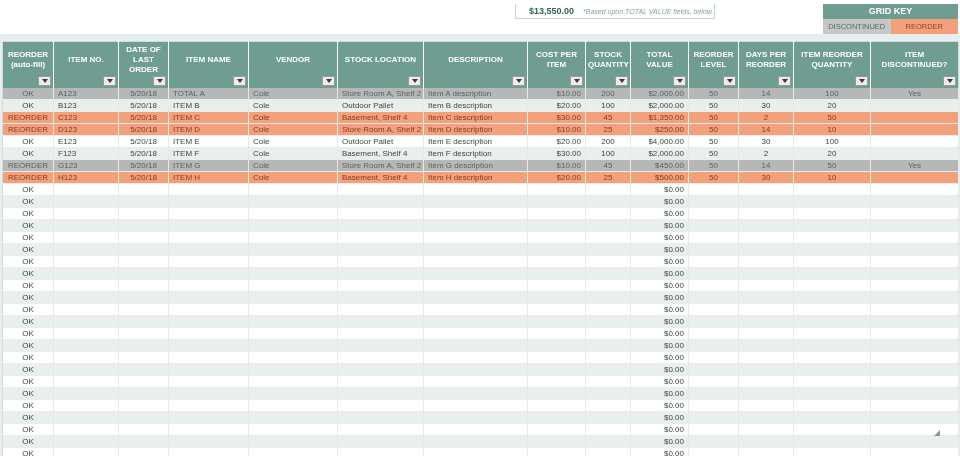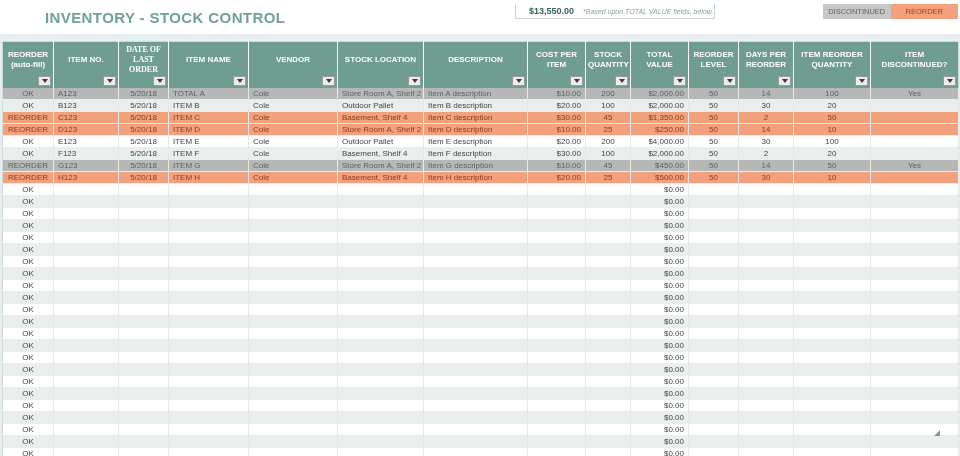--- a/index.html
+++ b/index.html
@@ -35,49 +35,49 @@
   tr.row-reorder td { background:#f2a17c; color:#8c3a1d; }
 
   .resize-grip { position:absolute; left:934px; top:430px; width:0; height:0; border-left:6px solid transparent; border-bottom:6px solid #8d9398; }
   .sheet-wrap { position:relative; }
 </style>
 </head>
 <body>
 
 <div class="sheet-wrap">
   <div class="top-band">
-    <div class="page-title">INVENTORY - STOCK CONTROL</div>
 
     <div class="summary-box">
       <div class="summary-body">
         <span class="summary-value">$13,550.00</span>
         <span class="summary-note">*Based upon TOTAL VALUE fields, below.</span>
       </div>
     </div>
 
     <div class="gridkey-box">
+      <div class="gridkey-head">GRID KEY</div>
       <div class="gridkey-items">
         <div class="gridkey-item discontinued">DISCONTINUED</div>
         <div class="gridkey-item reorder">REORDER</div>
       </div>
     </div>
   </div>
 
   <div class="freeze-band"></div>
 
   <table>
     <thead>
         <tr id="head-row">
           <th style="width: 51px;"><span>REORDER (auto-fill)</span><div class="filter-btn">
               <span class="filter-tri"></span>
             </div></th>
           <th style="width: 65px;"><span>ITEM NO.</span><div class="filter-btn">
               <span class="filter-tri"></span>
             </div></th>
-          <th style="width: 50px; font-family: Liberation Serif, serif;"><span>DATE OF LAST ORDER</span><div class="filter-btn">
+          <th style="width: 50px;"><span>DATE OF LAST ORDER</span><div class="filter-btn">
               <span class="filter-tri"></span>
             </div></th>
           <th style="width: 80px;"><span>ITEM NAME</span><div class="filter-btn">
               <span class="filter-tri"></span>
             </div></th>
           <th style="width: 89px;"><span>VENDOR</span><div class="filter-btn">
               <span class="filter-tri"></span>
             </div></th>
           <th style="width: 86px;"><span>STOCK LOCATION</span><div class="filter-btn">
               <span class="filter-tri"></span>

